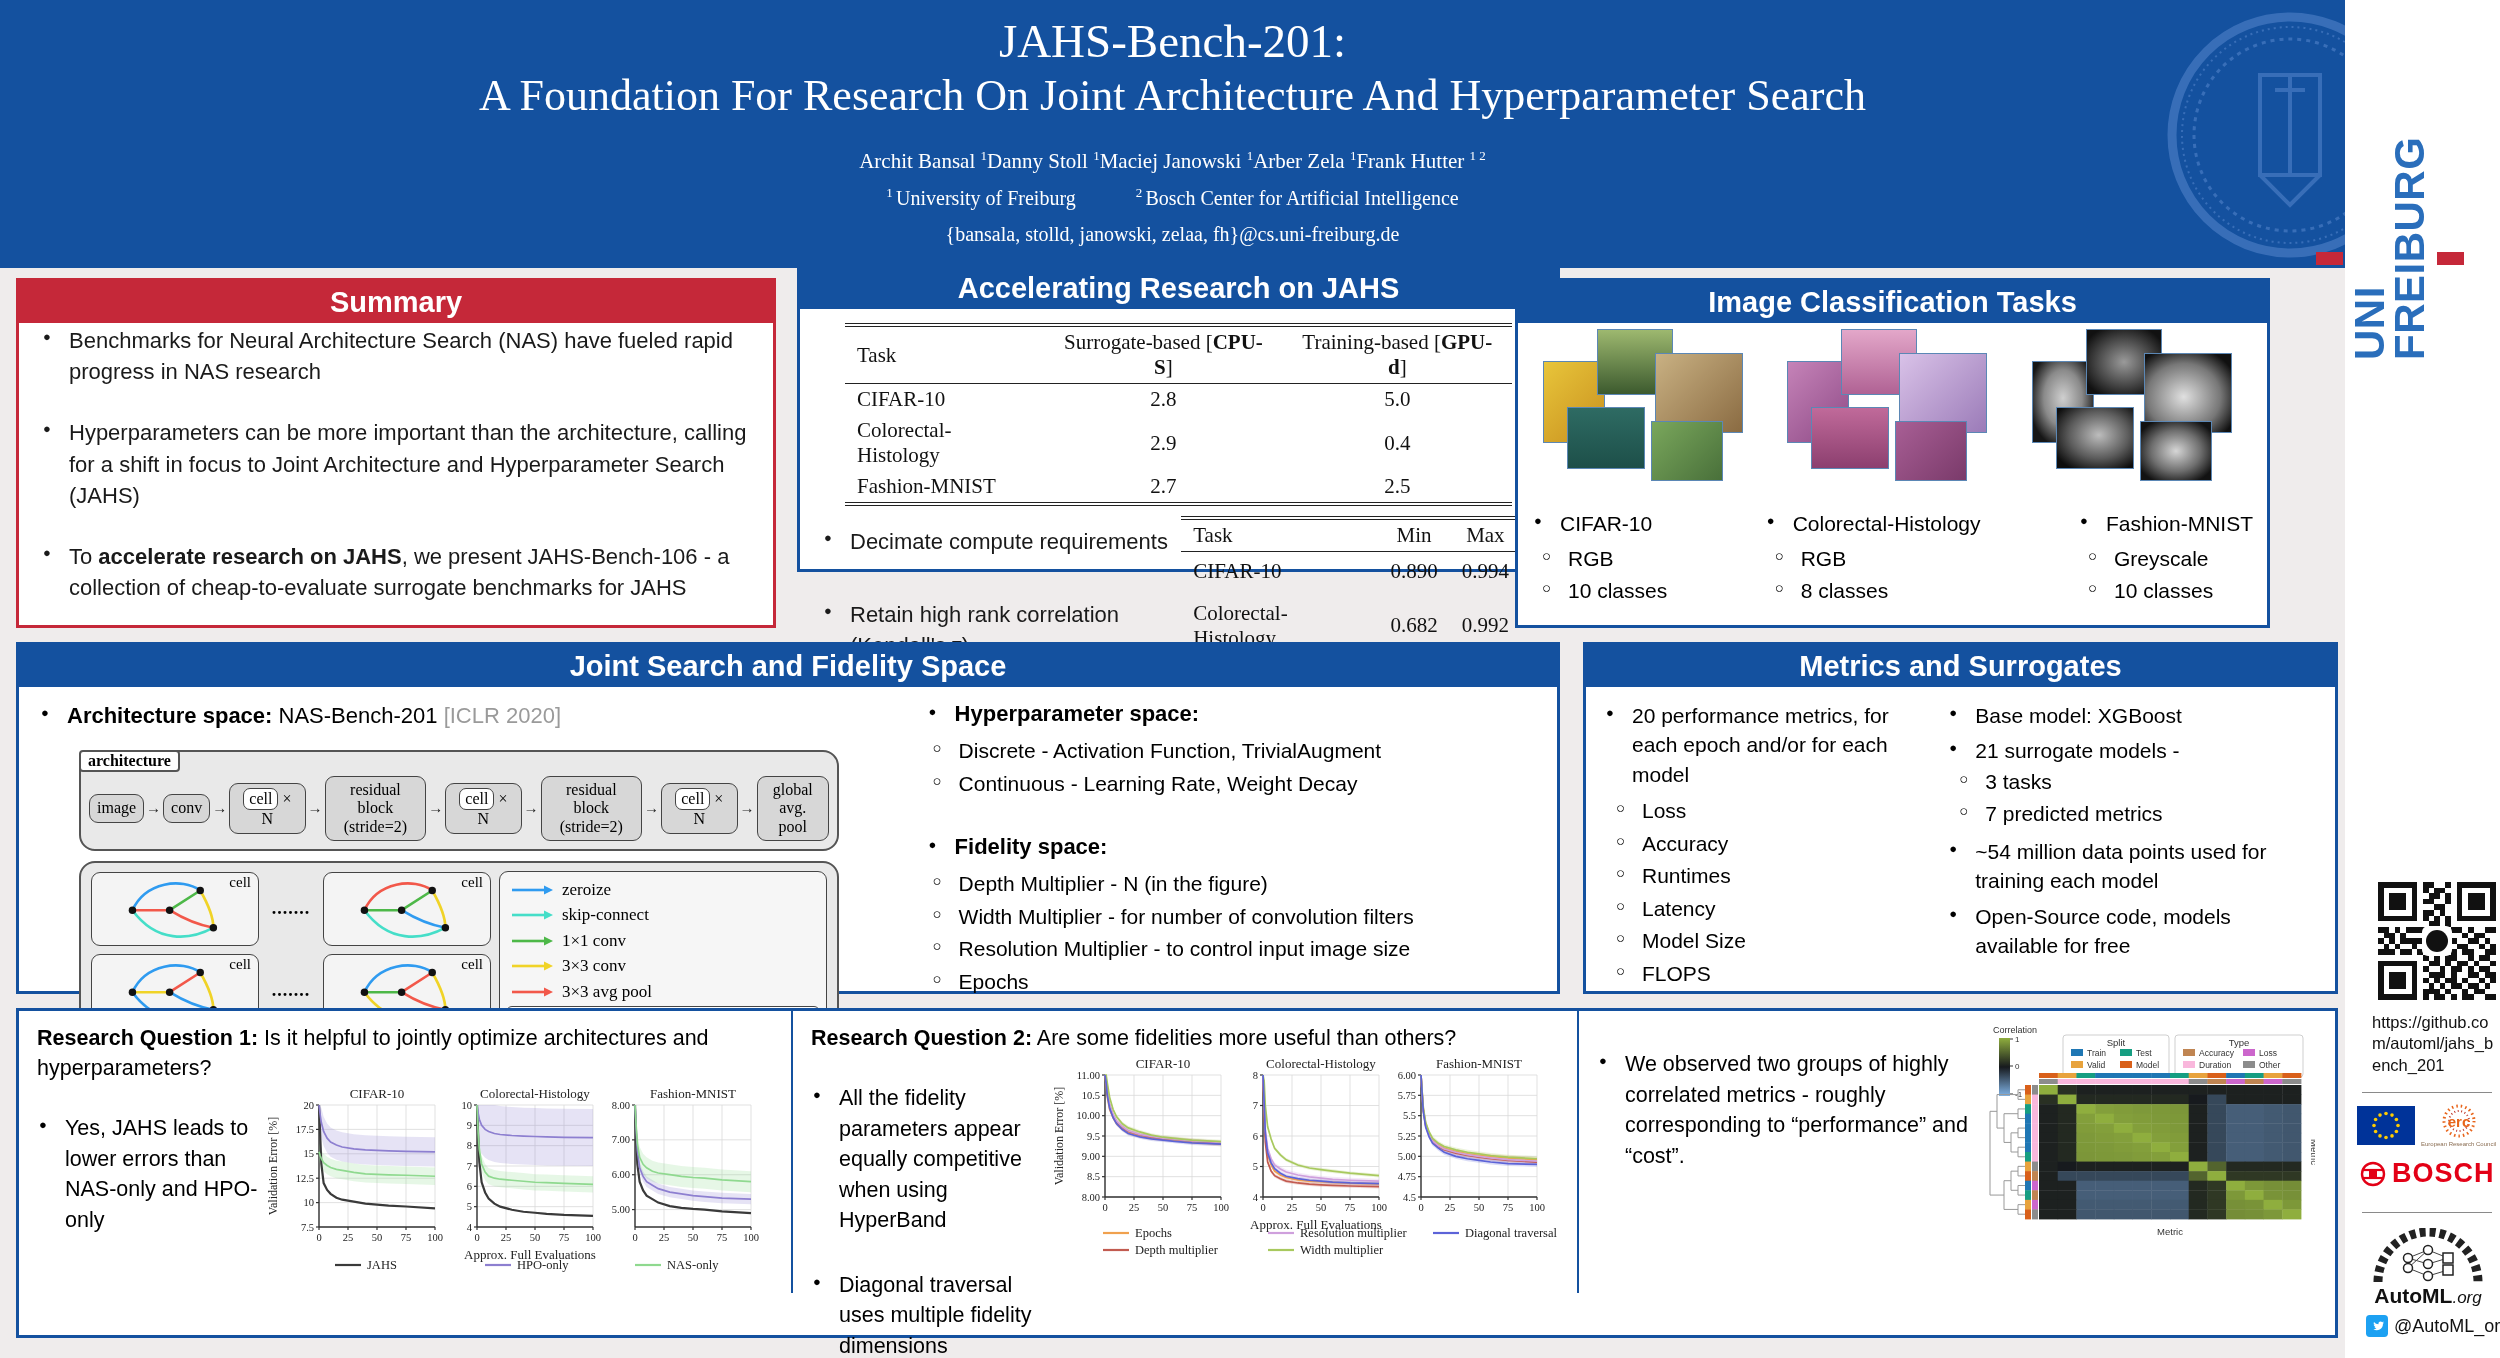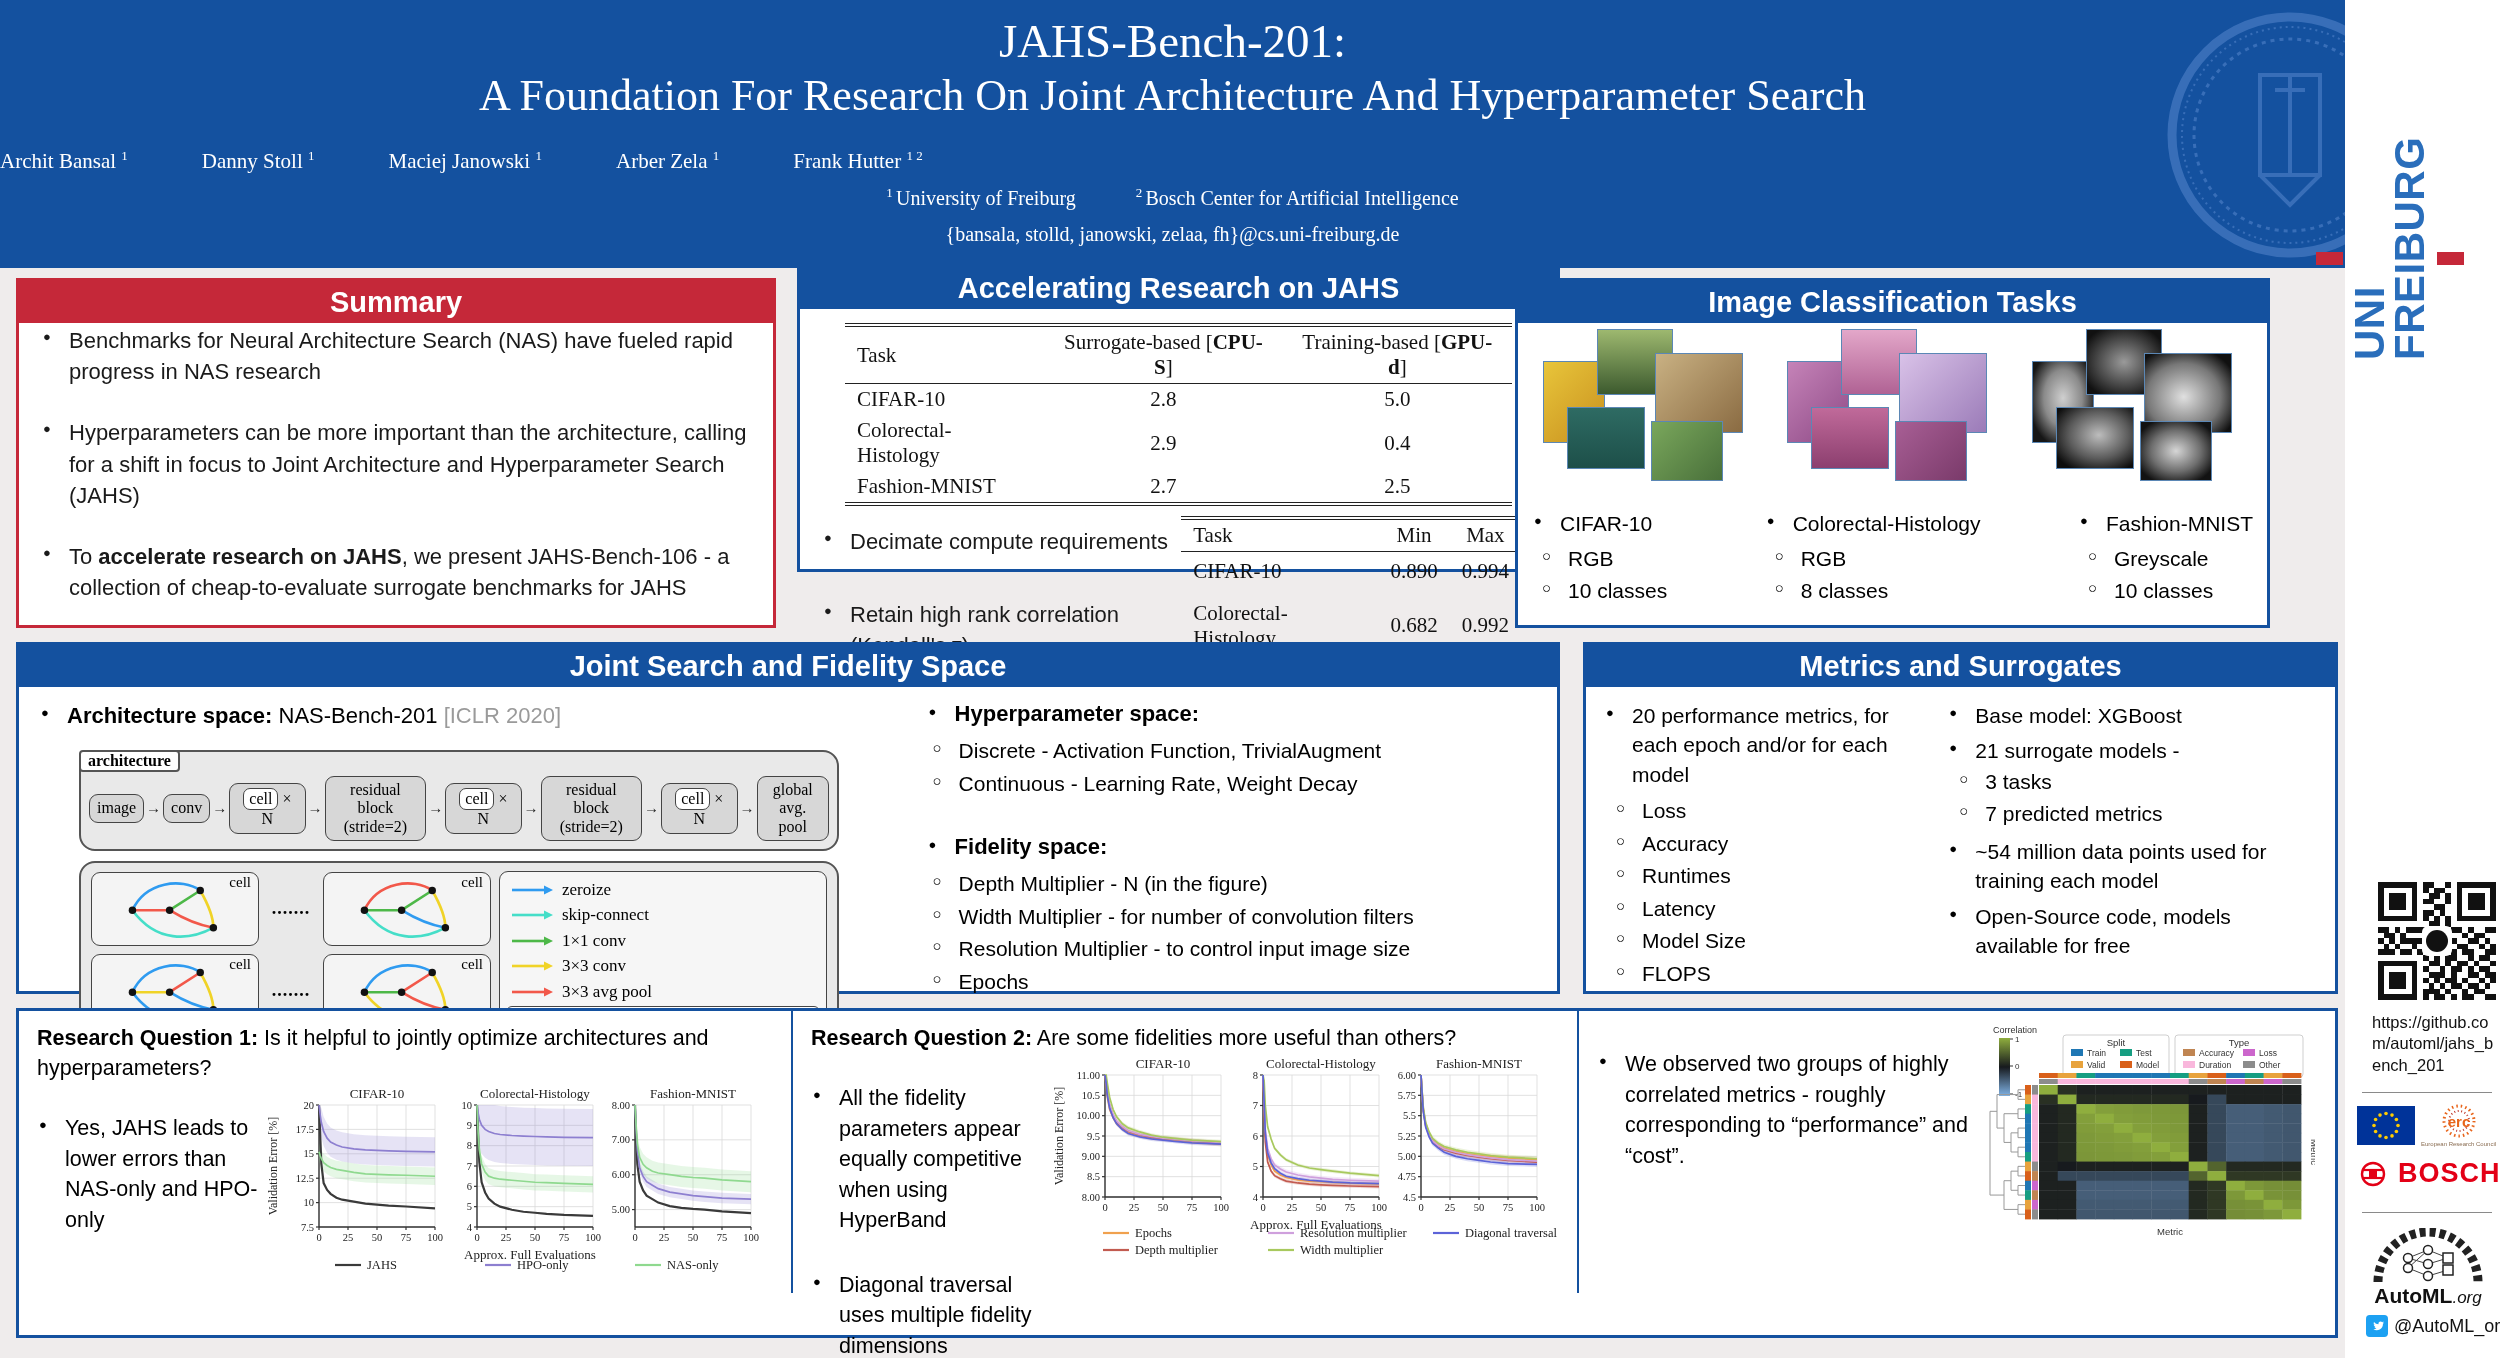--- a/index.html
+++ b/index.html
@@ -8,21 +8,21 @@
     --sans:"Liberation Sans","DejaVu Sans",sans-serif;
   }
   *{margin:0;padding:0;box-sizing:border-box}
   body{font-family:var(--sans);background:#d8d8d8}
   .poster{position:relative;width:2500px;height:1358px;background:#efecec;overflow:hidden}
 
   
   .hdr{position:absolute;left:0;top:0;width:2345px;height:268px;background:var(--blue);color:#fff;overflow:hidden}
   .hdr .t1{position:absolute;top:14px;left:0;width:100%;text-align:center;font-family:var(--serif);font-size:47px;font-weight:400}
   .hdr .t2{position:absolute;top:70px;left:0;width:100%;text-align:center;font-family:var(--serif);font-size:44px;font-weight:400}
-  .hdr .authors{position:absolute;top:148px;left:0;width:100%;display:flex;gap:74px;font-family:var(--serif);font-size:21px}
+  .hdr .authors{position:absolute;top:148px;left:0;width:100%;display:flex;justify-content:center;font-family:var(--serif);font-size:21px}
   .hdr .authors sup,.hdr .affils sup{font-size:13px;vertical-align:super}
   .hdr .affils{position:absolute;top:185px;left:0;width:100%;display:flex;justify-content:center;gap:60px;font-family:var(--serif);font-size:20px}
   .hdr .email{position:absolute;top:223px;left:0;width:100%;text-align:center;font-family:var(--serif);font-size:20px}
   .seal{position:absolute;left:2160px;top:5px;opacity:.85}
 
   
   .side{position:absolute;left:2345px;top:0;width:155px;height:1358px;background:#fff}
   .unifr{position:absolute;left:2350px;top:80px;width:150px;height:280px;z-index:4}
   .unifr-inner{position:absolute;left:0;top:0;width:280px;height:150px;transform:translate(-65px,65px) rotate(-90deg);
     color:#2a6ebb;font-weight:bold;font-size:42px;line-height:.95;letter-spacing:.5px;font-family:var(--sans)}
@@ -32,21 +32,21 @@
   .qr{position:absolute;left:2378px;top:882px;width:118px;height:118px;background:#fff;display:grid;grid-template-columns:repeat(21,1fr);grid-template-rows:repeat(21,1fr)}
   .qr .b{background:#111}
   .qr .badge{position:absolute;left:44px;top:44px;width:30px;height:30px;background:#fff;border-radius:6px;display:flex;align-items:center;justify-content:center}
   .qr .badge .cat{width:22px;height:22px;background:#111;border-radius:50%}
   .gh-url{position:absolute;left:2372px;top:1012px;width:128px;font-size:16.5px;line-height:1.3;color:#111;word-break:break-all}
   .side-hr{position:absolute;left:2362px;width:130px;border:none;border-top:1.5px solid #8a8a8a}
   #hr1{top:1092px}#hr2{top:1212px}
   .funding{position:absolute;left:2357px;top:1103px;display:flex;gap:6px;align-items:center}
   .erc-box{text-align:center}
   .erc-cap{font-size:6px;color:#8a6d52;margin-top:-2px}
-  .bosch{position:absolute;left:2360px;top:1158px;display:flex;align-items:center;gap:12px}
+  .bosch{position:absolute;left:2360px;top:1158px;display:flex;align-items:center;gap:6px}
   .bosch .txt{color:#e30016;font-weight:bold;font-size:27px;letter-spacing:1px}
   .automl{position:absolute;left:2366px;top:1228px;width:124px;text-align:center}
   .automl .lbl{font-size:21px;color:#111;margin-top:-4px}
   .automl .lbl b{font-weight:bold}
   .automl .lbl .org{font-style:italic;font-size:17px}
   .twitter{position:absolute;left:2366px;top:1315px;display:flex;align-items:center;gap:6px;font-size:18px;color:#111}
 
   
   .panel{position:absolute;background:#fff;border:3px solid var(--blue)}
   .panel-head{background:var(--blue);color:#fff;text-align:center;font-weight:bold;font-size:29px;height:42px;line-height:42px}

